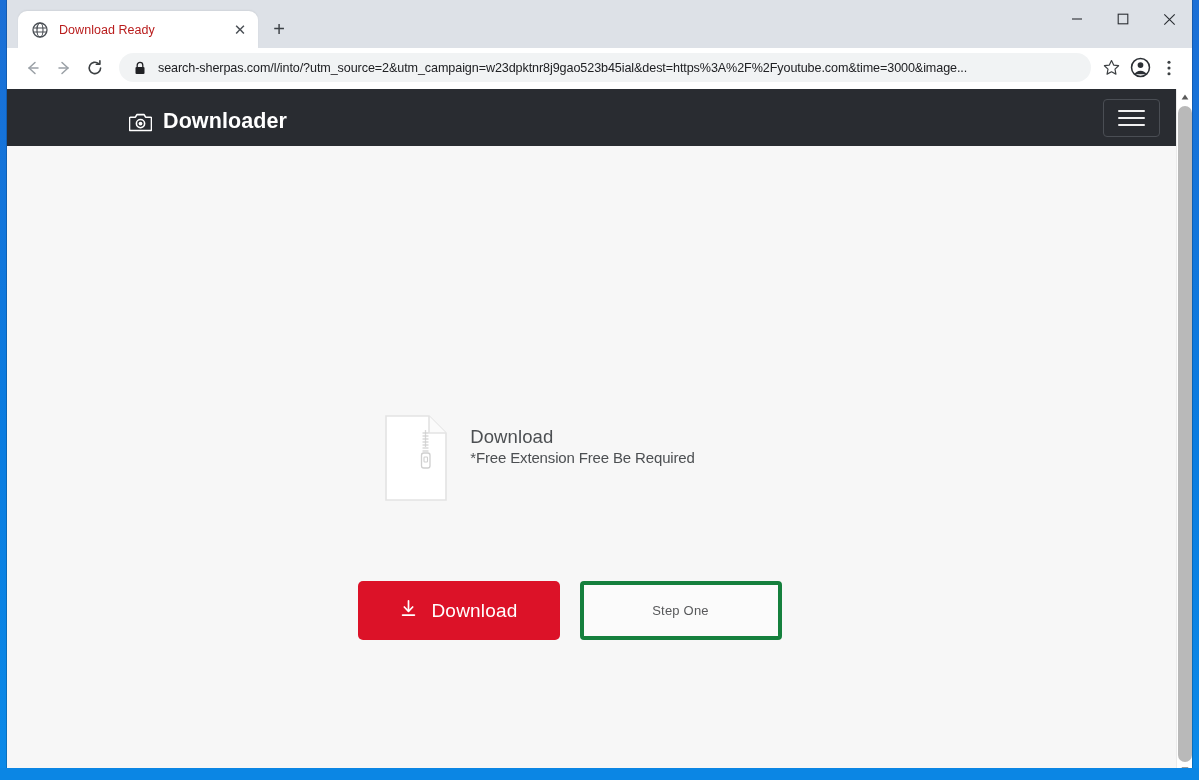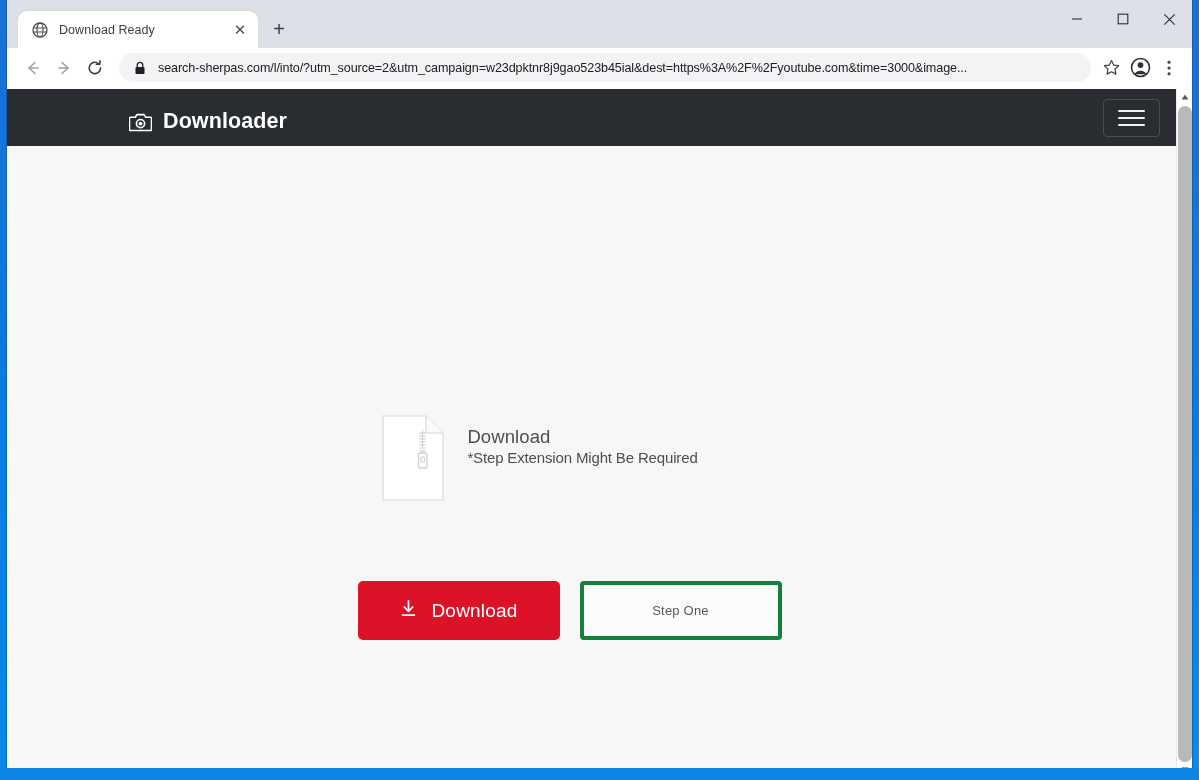--- a/index.html
+++ b/index.html
@@ -56,21 +56,21 @@
   .tab-favicon {
     width: 17px; height: 17px;
     flex: 0 0 17px;
     margin-right: 11px;
     display: flex; align-items: center; justify-content: center;
   }
 
   .tab-title {
     flex: 1 1 auto;
     font-size: 12.5px;
-    color: #404040;
+    color: #b91c1c;
     white-space: nowrap;
     overflow: hidden;
     text-overflow: ellipsis;
     letter-spacing: 0.05px;
   }
 
   .tab-close {
     width: 20px; height: 20px;
     flex: 0 0 20px;
     display: flex; align-items: center; justify-content: center;
@@ -459,21 +459,21 @@
                   <path d="M38.5 34 H44.5"></path>
                 <path d="M38.5 37 H44.5"></path>
               </g>
               <rect x="37.5" y="39" width="8.5" height="15" rx="2.2" fill="#ffffff" stroke="#cfcfcf" stroke-width="1.3"></rect>
               <rect x="40" y="43" width="3.5" height="5" rx="0.8" fill="none" stroke="#cfcfcf" stroke-width="1.1"></rect>
             </svg>
           </span>
 
           <div id="download-labels">
             <div id="download-heading">Download</div>
-            <div id="download-subtext">*Step Extension Might Be Required</div>
+            <div id="download-subtext">*Free Extension Free Be Required</div>
           </div>
         </div>
 
         <div id="button-row">
 
           <button id="download-button">
             <span>
               <svg width="19" height="19" viewBox="0 0 19 19">
                 <path d="M9.5 1.8 V11.6" stroke="#ffffff" stroke-width="1.7" stroke-linecap="round"></path>
                 <path d="M5.3 8 L9.5 12.3 L13.7 8" fill="none" stroke="#ffffff" stroke-width="1.7" stroke-linecap="round" stroke-linejoin="round"></path>

